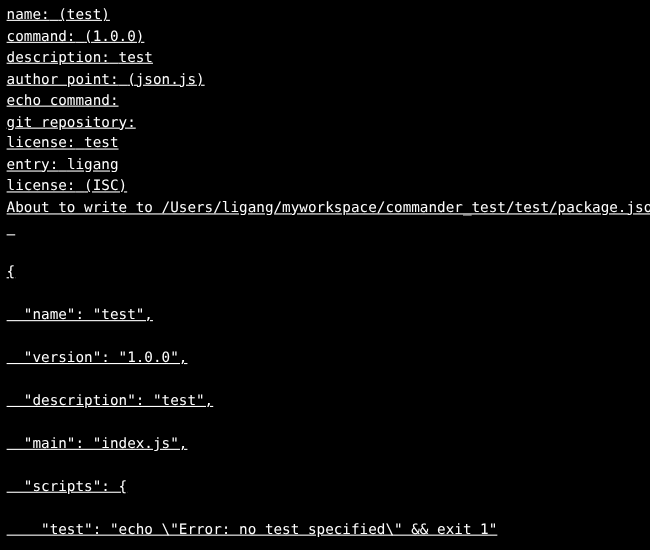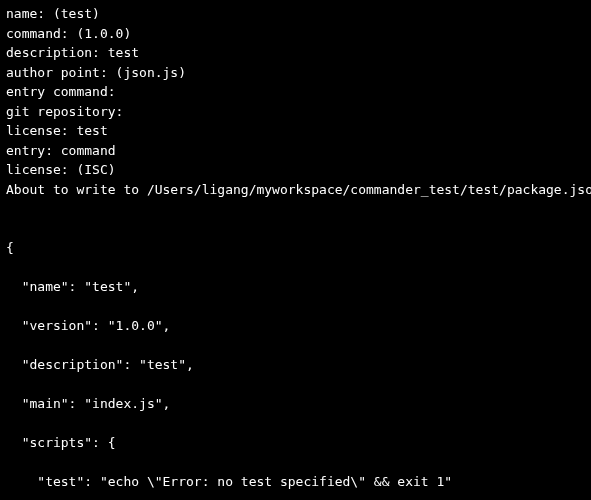--- a/index.html
+++ b/index.html
@@ -13,36 +13,37 @@
       font-family: "Menlo", "Monaco", "Consolas", monospace;
       font-size: 13px;
       line-height: 1.5;
       padding: 4px 6px;
       width: 591px;
       height: 500px;
       overflow: hidden;
     }
     .term-line {
       white-space: pre;
+      text-decoration: underline;
     }
     .json-block {
       white-space: pre;
     }
   </style>
 </head>
 <body>
 
 <div class="term-line"><span>name:</span> <span>(test)</span></div>
 <div class="term-line"><span>command:</span> <span>(1.0.0)</span></div>
 <div class="term-line"><span>description:</span> <span>test</span></div>
 <div class="term-line"><span>author point:</span> <span>(json.js)</span></div>
-<div class="term-line"><span>entry command:</span></div>
+<div class="term-line"><span>echo command:</span></div>
 <div class="term-line"><span>git repository:</span></div>
 <div class="term-line"><span>license:</span> <span>test</span></div>
-<div class="term-line"><span>entry:</span> <span>command</span></div>
+<div class="term-line"><span>entry:</span> <span>ligang</span></div>
 <div class="term-line"><span>license:</span> <span>(ISC)</span></div>
 <div class="term-line">About to write to /Users/ligang/myworkspace/commander_test/test/package.json:</div>
 <div class="term-line">&nbsp;</div>
 <div class="json-block">
 <div class="term-line">{</div>
 <div class="term-line">  "name": "test",</div>
 <div class="term-line">  "version": "1.0.0",</div>
 <div class="term-line">  "description": "test",</div>
 <div class="term-line">  "main": "index.js",</div>
 <div class="term-line">  "scripts": {</div>

